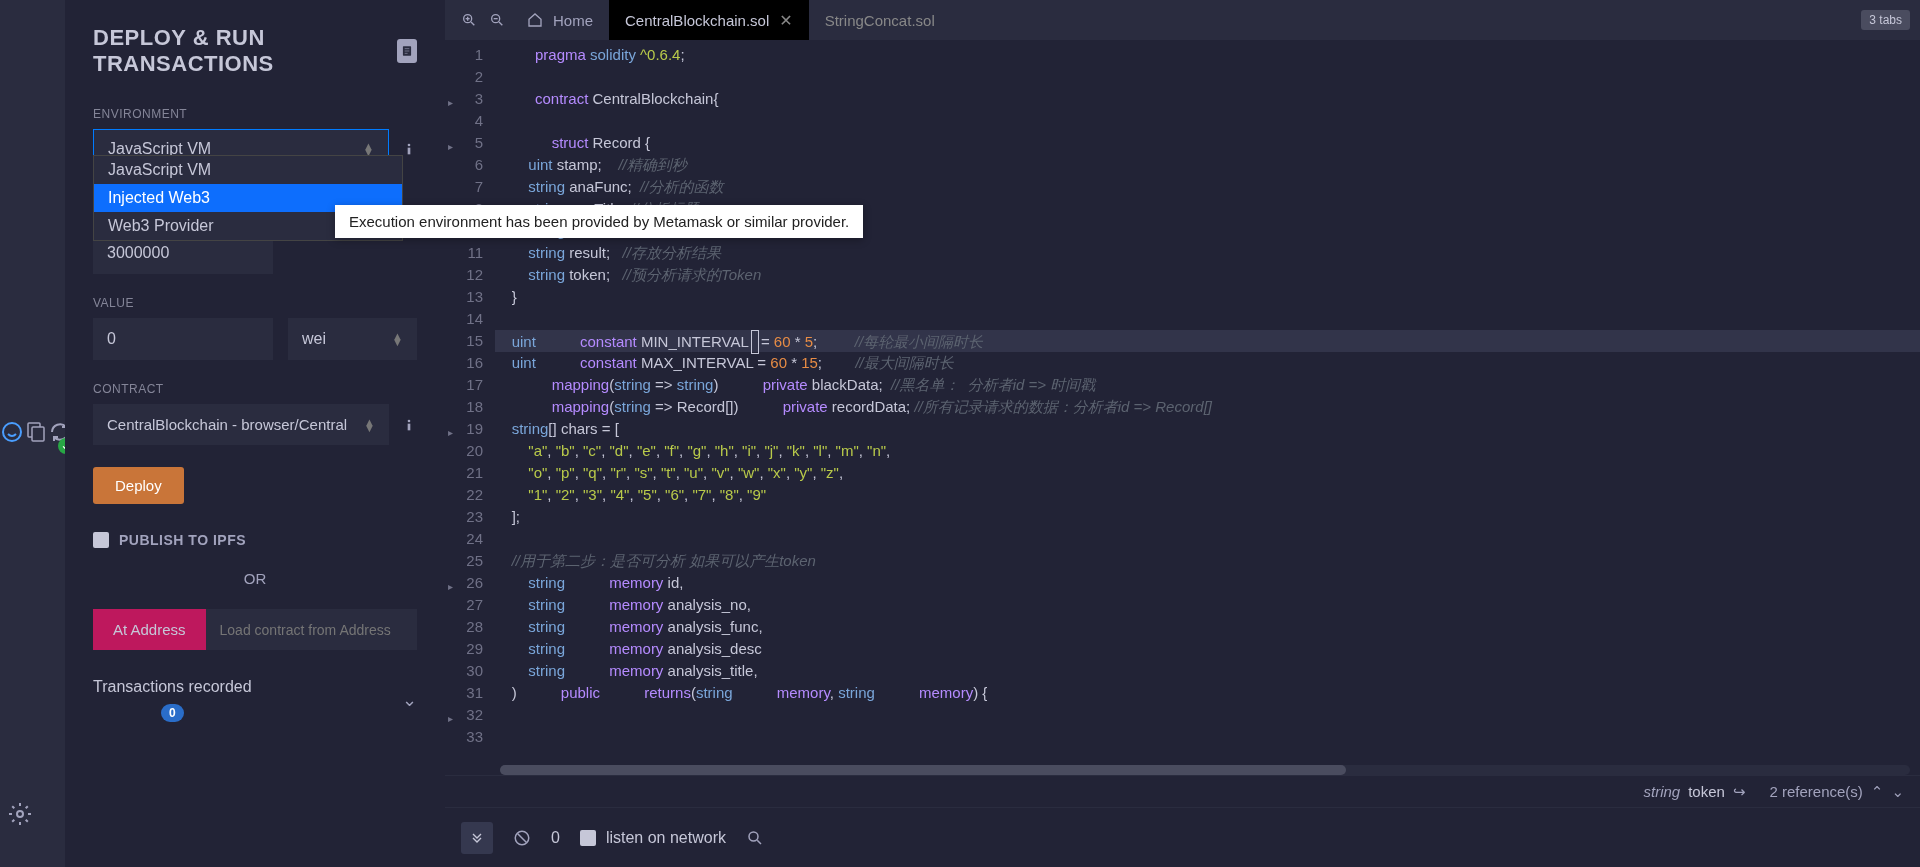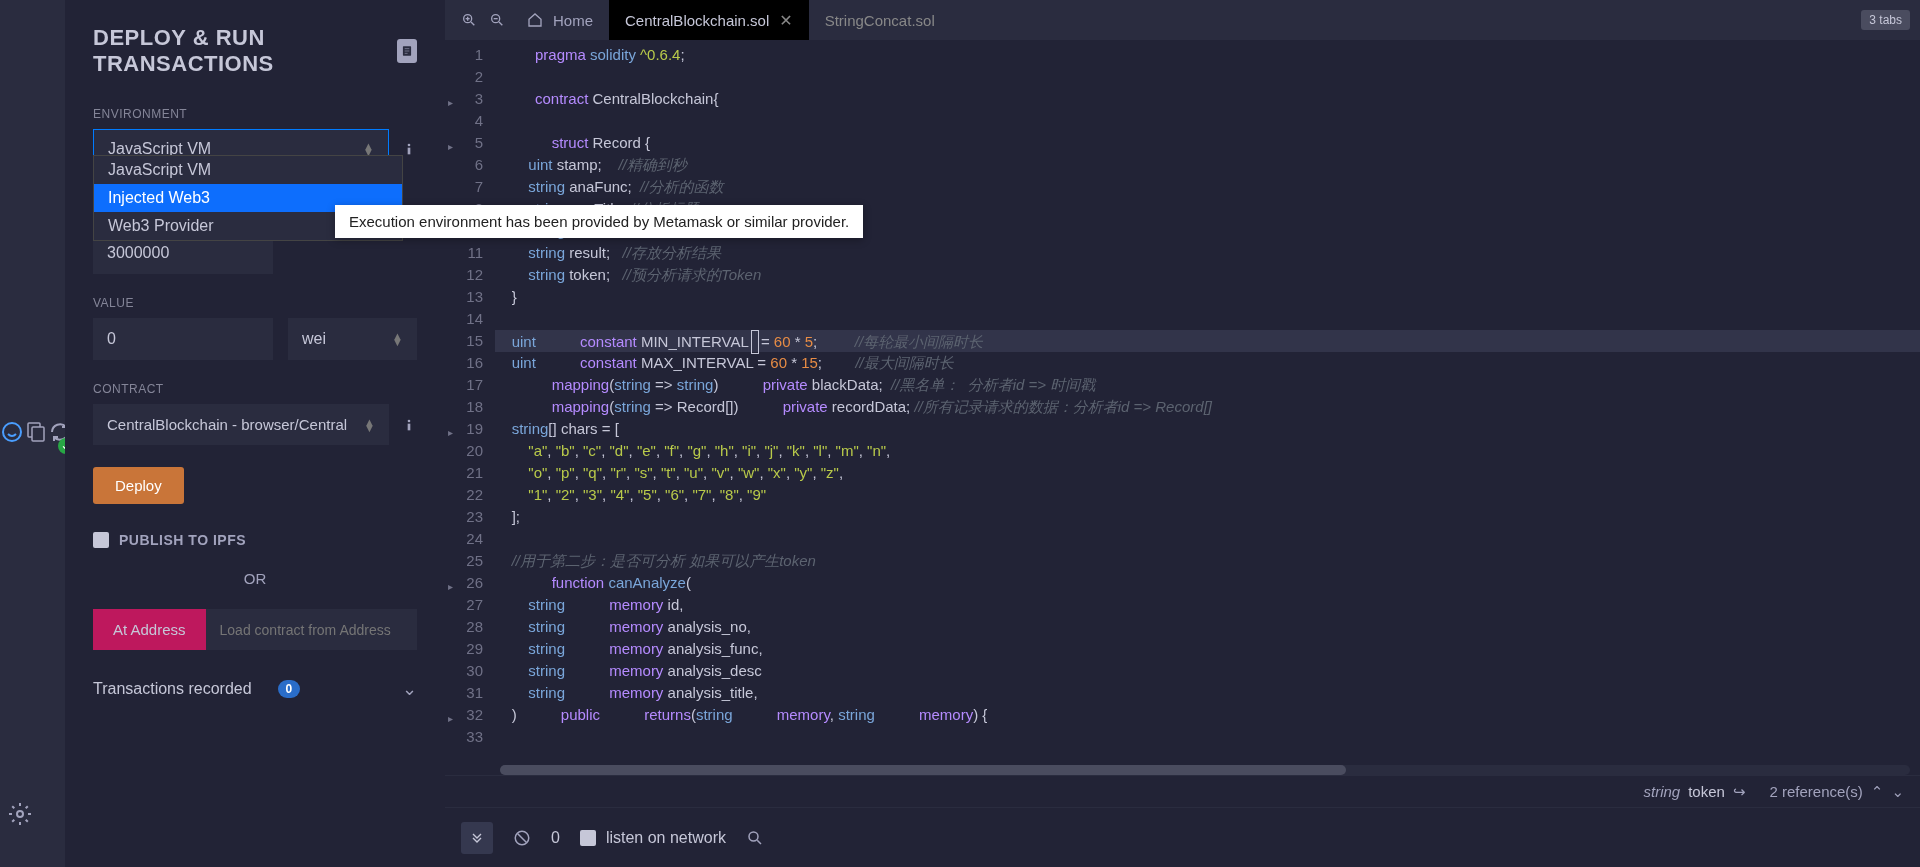--- a/index.html
+++ b/index.html
@@ -36,21 +36,21 @@
 .contract-select{flex:1;background:#2a2c3f;border:none;color:#c6c7d8;padding:12px 14px;font-size:15px;display:flex;align-items:center;justify-content:space-between;cursor:pointer;overflow:hidden;}
 .deploy-btn{background:#c97539;color:#fff;border:none;padding:10px 22px;font-size:15px;cursor:pointer;border-radius:3px;}
 .checkbox-row{display:flex;align-items:flex-end;gap:10px;margin-top:28px;font-weight:bold;}
 .checkbox{width:16px;height:16px;background:#c6c7d8;border-radius:2px;cursor:pointer;}
 .checkbox-label{color:#a2a3bd;font-size:14px;letter-spacing:0.5px;}
 .or-text{text-align:center;color:#a2a3bd;font-size:15px;margin:22px 0;}
 .address-row{display:flex;background:#2a2c3f;}
 .at-address-btn{background:#be185d;color:#c6c7d8;border:none;padding:12px 20px;font-size:15px;cursor:pointer;}
 .address-input{flex:1;background:transparent;border:none;color:#888;padding:12px 14px;font-size:14px;}
 .trans-rec{display:flex;align-items:center;justify-content:space-between;margin-top:28px;cursor:pointer;}
-.trans-rec-left{display:flex;align-items:center;gap:26px;}
+.trans-rec-left{display:flex;align-items:center;gap:8px;flex-direction:column;}
 .trans-rec-label{color:#c6c7d8;font-size:16px;}
 .count-badge{background:#2a6dc9;color:#fff;font-size:12px;padding:2px 8px;border-radius:10px;font-weight:bold;}
 .chevron{color:#a2a3bd;font-size:18px;}
 .editor{flex:1;background:#222336;display:flex;flex-direction:column;position:relative;}
 .tabs-row{display:flex;align-items:center;background:#2a2c3f;height:40px;padding:0 10px;}
 .tab-btn{display:flex;align-items:center;justify-content:center;width:28px;height:28px;cursor:pointer;}
 .tab-btn svg{width:16px;height:16px;fill:#a2a3bd;}
 .tab{display:flex;align-items:center;padding:0 16px;height:40px;font-size:15px;cursor:pointer;gap:10px;}
 .tab.home{color:#a2a3bd;}
 .tab.active{background:#000000;color:#c6c7d8;}
@@ -322,21 +322,20 @@
           <div class="code-line">    <span class="tk-type">uint</span> <span class="tk-kw">constant</span> <span class="tk-id">MAX_INTERVAL</span> <span class="tk-op">=</span> <span class="tk-num">60</span> <span class="tk-op">*</span> <span class="tk-num">15</span><span class="tk-white">;</span>        <span class="tk-cm">//最大间隔时长</span></div>
           <div class="code-line">    <span class="tk-kw">mapping</span><span class="tk-white">(</span><span class="tk-type">string</span> <span class="tk-op">=&gt;</span> <span class="tk-type">string</span><span class="tk-white">)</span> <span class="tk-kw">private</span> <span class="tk-id">blackData</span><span class="tk-white">;</span>  <span class="tk-cm">//黑名单：  分析者id =&gt; 时间戳</span></div>
           <div class="code-line">    <span class="tk-kw">mapping</span><span class="tk-white">(</span><span class="tk-type">string</span> <span class="tk-op">=&gt;</span> <span class="tk-id">Record</span><span class="tk-white">[])</span> <span class="tk-kw">private</span> <span class="tk-id">recordData</span><span class="tk-white">;</span> <span class="tk-cm">//所有记录请求的数据：分析者id =&gt; Record[]</span></div>
           <div class="code-line">    <span class="tk-type">string</span><span class="tk-white">[]</span> <span class="tk-id">chars</span> <span class="tk-op">=</span> <span class="tk-white">[</span></div>
           <div class="code-line">        <span class="tk-str">"a"</span><span class="tk-white">, </span><span class="tk-str">"b"</span><span class="tk-white">, </span><span class="tk-str">"c"</span><span class="tk-white">, </span><span class="tk-str">"d"</span><span class="tk-white">, </span><span class="tk-str">"e"</span><span class="tk-white">, </span><span class="tk-str">"f"</span><span class="tk-white">, </span><span class="tk-str">"g"</span><span class="tk-white">, </span><span class="tk-str">"h"</span><span class="tk-white">, </span><span class="tk-str">"i"</span><span class="tk-white">, </span><span class="tk-str">"j"</span><span class="tk-white">, </span><span class="tk-str">"k"</span><span class="tk-white">, </span><span class="tk-str">"l"</span><span class="tk-white">, </span><span class="tk-str">"m"</span><span class="tk-white">, </span><span class="tk-str">"n"</span><span class="tk-white">,</span></div>
           <div class="code-line">        <span class="tk-str">"o"</span><span class="tk-white">, </span><span class="tk-str">"p"</span><span class="tk-white">, </span><span class="tk-str">"q"</span><span class="tk-white">, </span><span class="tk-str">"r"</span><span class="tk-white">, </span><span class="tk-str">"s"</span><span class="tk-white">, </span><span class="tk-str">"t"</span><span class="tk-white">, </span><span class="tk-str">"u"</span><span class="tk-white">, </span><span class="tk-str">"v"</span><span class="tk-white">, </span><span class="tk-str">"w"</span><span class="tk-white">, </span><span class="tk-str">"x"</span><span class="tk-white">, </span><span class="tk-str">"y"</span><span class="tk-white">, </span><span class="tk-str">"z"</span><span class="tk-white">,</span></div>
           <div class="code-line">        <span class="tk-str">"1"</span><span class="tk-white">, </span><span class="tk-str">"2"</span><span class="tk-white">, </span><span class="tk-str">"3"</span><span class="tk-white">, </span><span class="tk-str">"4"</span><span class="tk-white">, </span><span class="tk-str">"5"</span><span class="tk-white">, </span><span class="tk-str">"6"</span><span class="tk-white">, </span><span class="tk-str">"7"</span><span class="tk-white">, </span><span class="tk-str">"8"</span><span class="tk-white">, </span><span class="tk-str">"9"</span></div>
           <div class="code-line">    <span class="tk-white">];</span></div>
           <div class="code-line"></div>
           <div class="code-line">    <span class="tk-cm">//用于第二步：是否可分析 如果可以产生token</span></div>
-          <div class="code-line">    <span class="tk-kw">function</span> <span class="tk-fn">canAnalyze</span><span class="tk-white">(</span></div>
           <div class="code-line">        <span class="tk-type">string</span> <span class="tk-kw">memory</span> <span class="tk-id">id</span><span class="tk-white">,</span></div>
           <div class="code-line">        <span class="tk-type">string</span> <span class="tk-kw">memory</span> <span class="tk-id">analysis_no</span><span class="tk-white">,</span></div>
           <div class="code-line">        <span class="tk-type">string</span> <span class="tk-kw">memory</span> <span class="tk-id">analysis_func</span><span class="tk-white">,</span></div>
           <div class="code-line">        <span class="tk-type">string</span> <span class="tk-kw">memory</span> <span class="tk-id">analysis_desc</span></div>
           <div class="code-line">        <span class="tk-type">string</span> <span class="tk-kw">memory</span> <span class="tk-id">analysis_title</span><span class="tk-white">,</span></div>
           <div class="code-line">    <span class="tk-white">)</span> <span class="tk-kw">public</span> <span class="tk-kw">returns</span><span class="tk-white">(</span><span class="tk-type">string</span> <span class="tk-kw">memory</span><span class="tk-white">, </span><span class="tk-type">string</span> <span class="tk-kw">memory</span><span class="tk-white">) {</span></div>
           <div class="code-line"></div>
         </div>
       <div class="hscroll">
           <div class="hscroll-thumb"></div>

